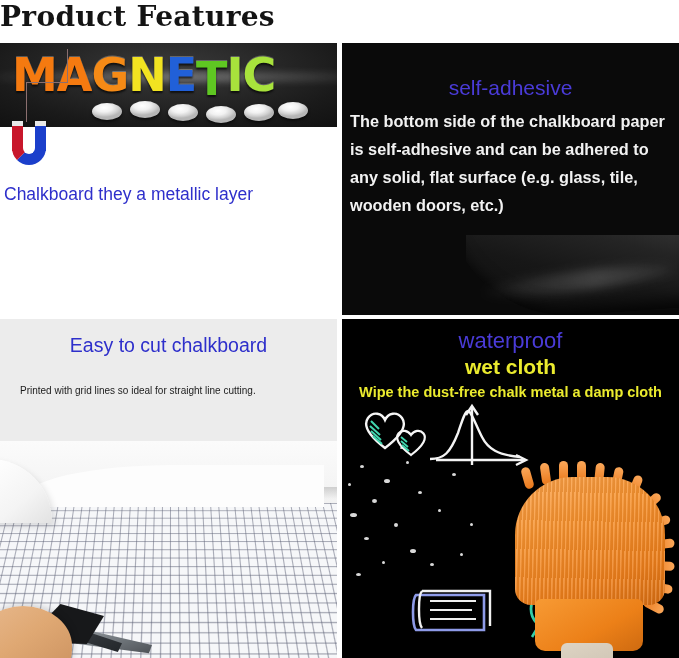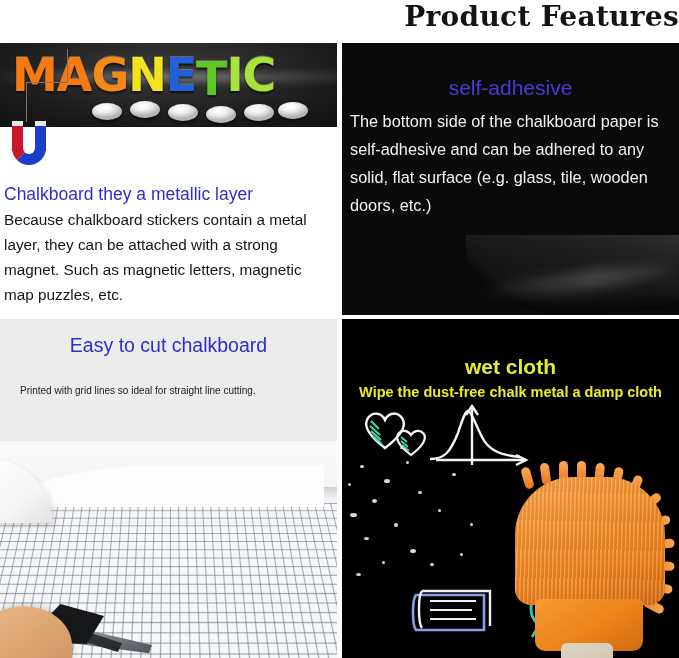--- a/index.html
+++ b/index.html
@@ -21,21 +21,21 @@
   }
 
   
   .title {
     position: absolute;
     top: 0px;
     left: 0;
     width: 679px;
     height: 46px;
     line-height: 34px;
-    text-align: right;
+    text-align: left;
     font-family: "DejaVu Serif", serif;
     font-weight: bold;
     font-size: 28px;
     letter-spacing: 0.3px;
     color: #141414;
     white-space: nowrap;
   }
 
   
   .quad {
@@ -187,21 +187,21 @@
     font-size: 21px;
     line-height: 26px;
     color: #4A3BD8;
   }
   .tr-body {
     position: absolute;
     left: 8px; top: 64px;
     width: 325px;
     font-size: 16.3px;
     line-height: 28px;
-    font-weight: normal;
+    font-weight: bold;
     color: #f2f2f2;
   }
   .peel {
     position: absolute;
     right: -2px; bottom: -6px;
     width: 215px; height: 86px;
     overflow: hidden;
   }
   .peel-sheet {
     position: absolute;
@@ -435,21 +435,20 @@
         <div class="mag-arm left"></div>
         <div class="mag-arm right"></div>
         <div class="mag-bend"></div>
         <div class="mag-tip l"></div>
         <div class="mag-tip r"></div>
       </div>
     </div>
 
     <div class="tl-text">
       <div class="tl-head">Chalkboard they a metallic layer</div>
-      <div class="tl-body">Because chalkboard stickers contain a metal layer, they can be attached with a strong magnet. Such as magnetic letters, magnetic map puzzles, etc.</div>
     </div>
   </div>
 
   <div class="quad q-tr">
     <div class="tr-head">self-adhesive</div>
     <div class="tr-body">The bottom side of the chalkboard paper is self-adhesive and can be adhered to any solid, flat surface (e.g. glass, tile, wooden doors, etc.)</div>
     <div class="peel">
       <div class="peel-sheet"></div>
       <div class="peel-hi"></div>
     </div>
@@ -465,20 +464,21 @@
       <div class="curl-white"></div>
       <div class="curl"></div>
       <div class="scissor-blade"></div>
       <div class="scissor-blade2"></div>
       <div class="scissor-body"></div>
       <div class="hand"></div>
     </div>
   </div>
 
   <div class="quad q-br">
+    <div class="br-head1">waterproof</div>
     <div class="br-head2">wet cloth</div>
     <div class="br-head3">Wipe the dust-free chalk metal a damp cloth</div>
 
     <div class="chalkstage">
 
       <div class="heart" style="left:20px; top:6px;">
         <svg width="46" height="42" viewBox="0 0 46 42">
           <path d="M23 39 C 6 26, 1 16, 6 9 C 11 2, 20 4, 23 11 C 26 4, 35 2, 40 9 C 45 16, 40 26, 23 39 Z" fill="none" stroke="#f6f6f6" stroke-width="2.4"></path>
           <path d="M9 12 L17 20 M8 17 L18 26 M9 22 L19 31 M11 27 L20 35" stroke="#41D6AE" stroke-width="2" fill="none"></path>
         </svg>

